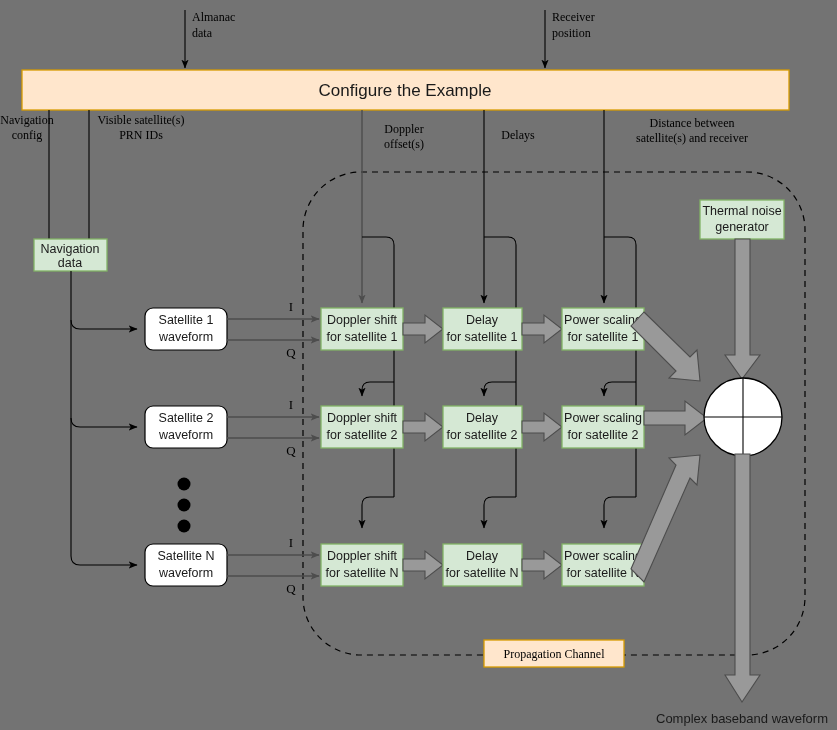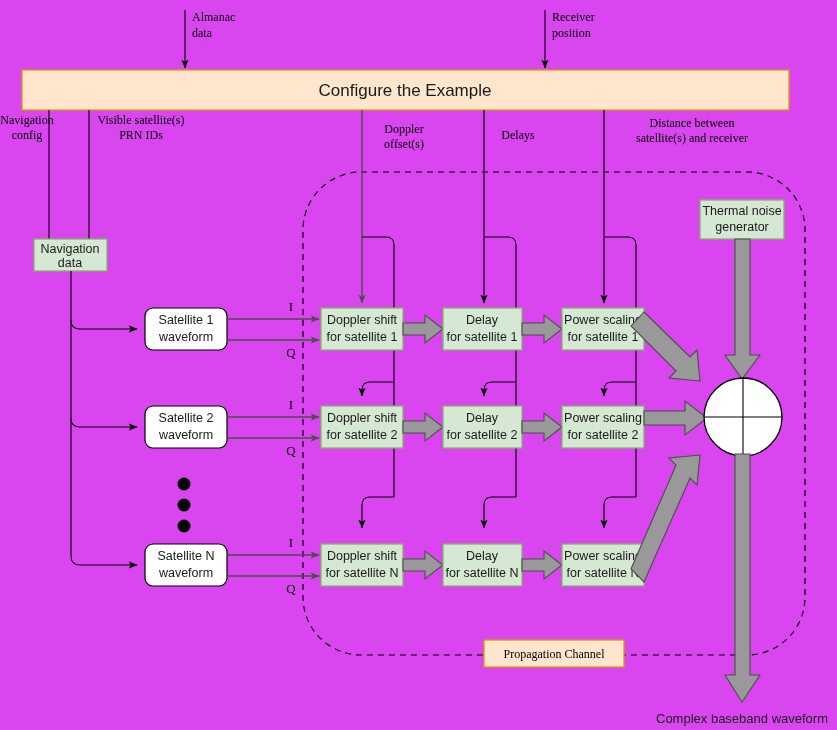--- a/index.html
+++ b/index.html
@@ -4,21 +4,21 @@
 <style>
   html, body {
     margin: 0;
     padding: 0;
     background: #ffffff;
   }
   #diagram-root {
     position: relative;
     width: 837px;
     height: 730px;
-    background: #d946ef;
+    background: #737373;
     font-family: "Liberation Sans", sans-serif;
     overflow: hidden;
   }
   svg { display: block; }
   .lbl-serif {
     font-family: "Liberation Serif", serif;
     font-size: 12px;
     fill: #000000;
   }
   .lbl-sans {

